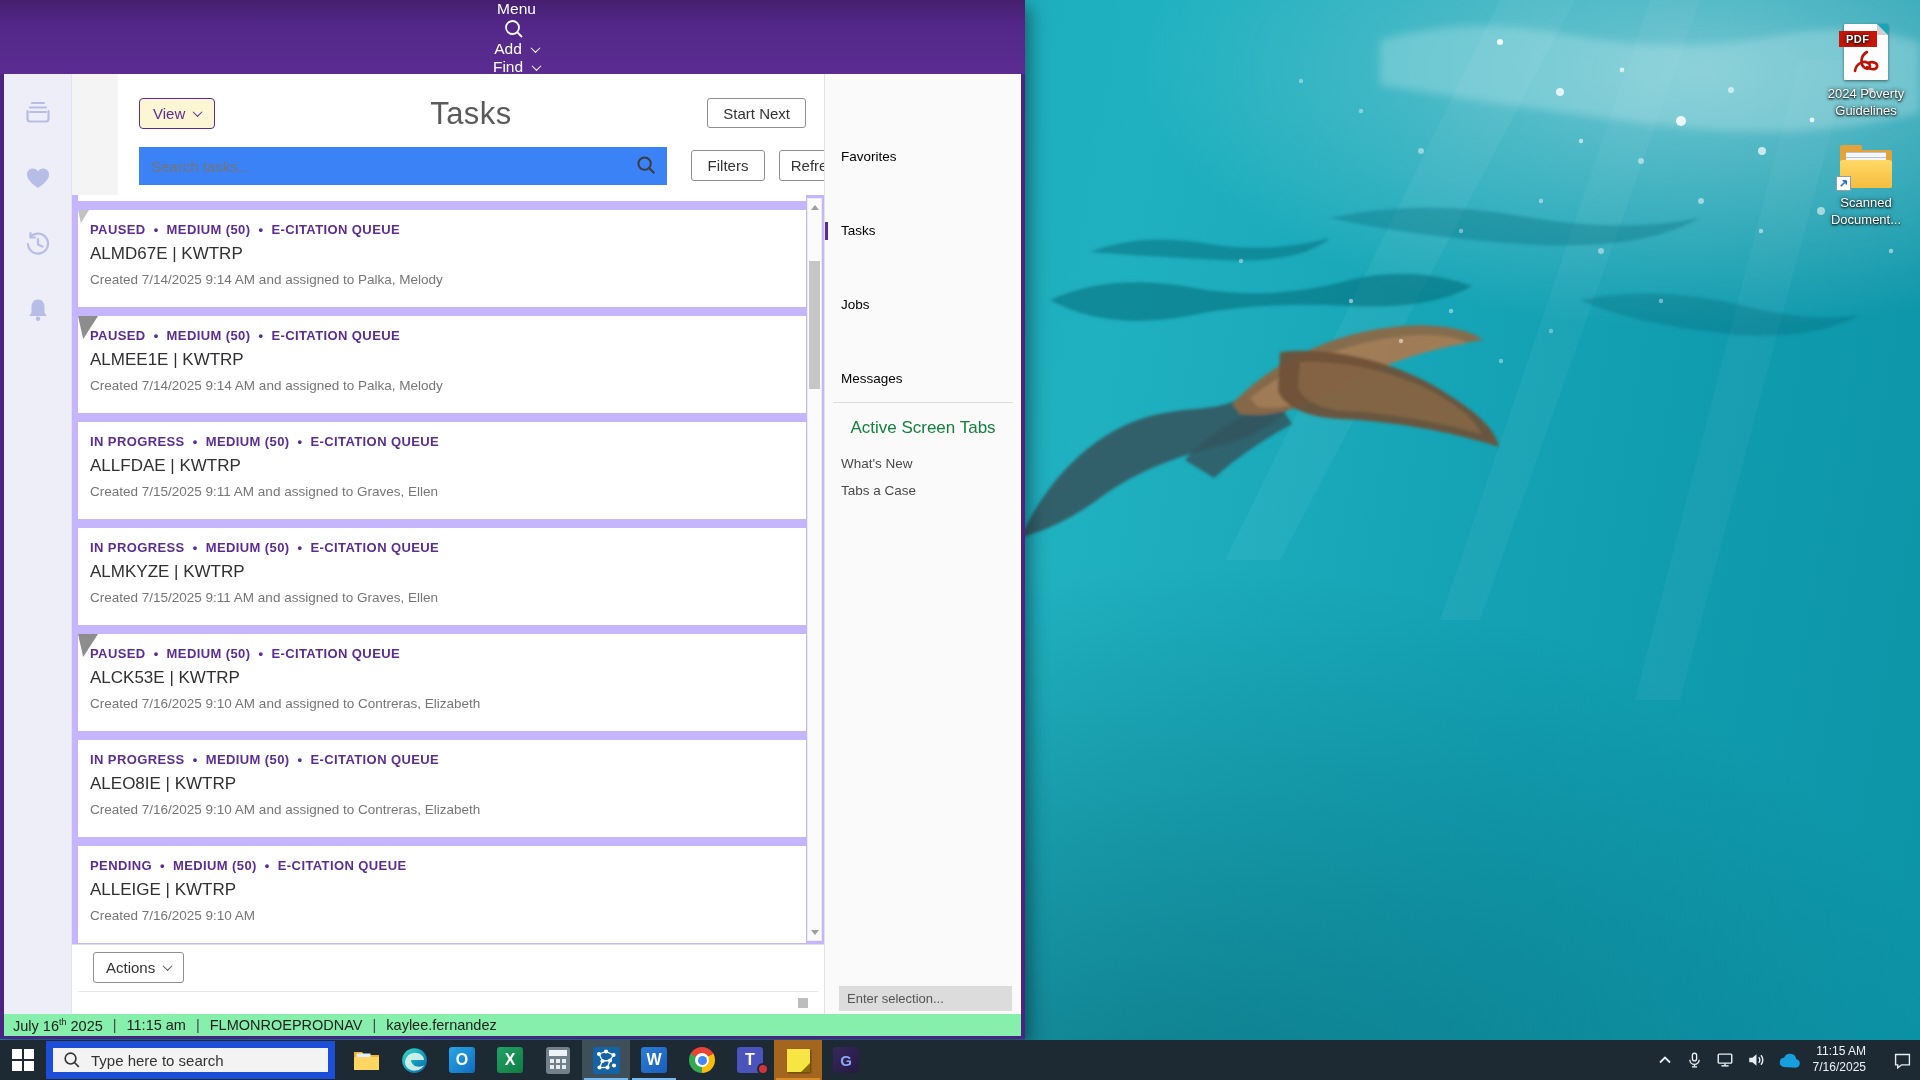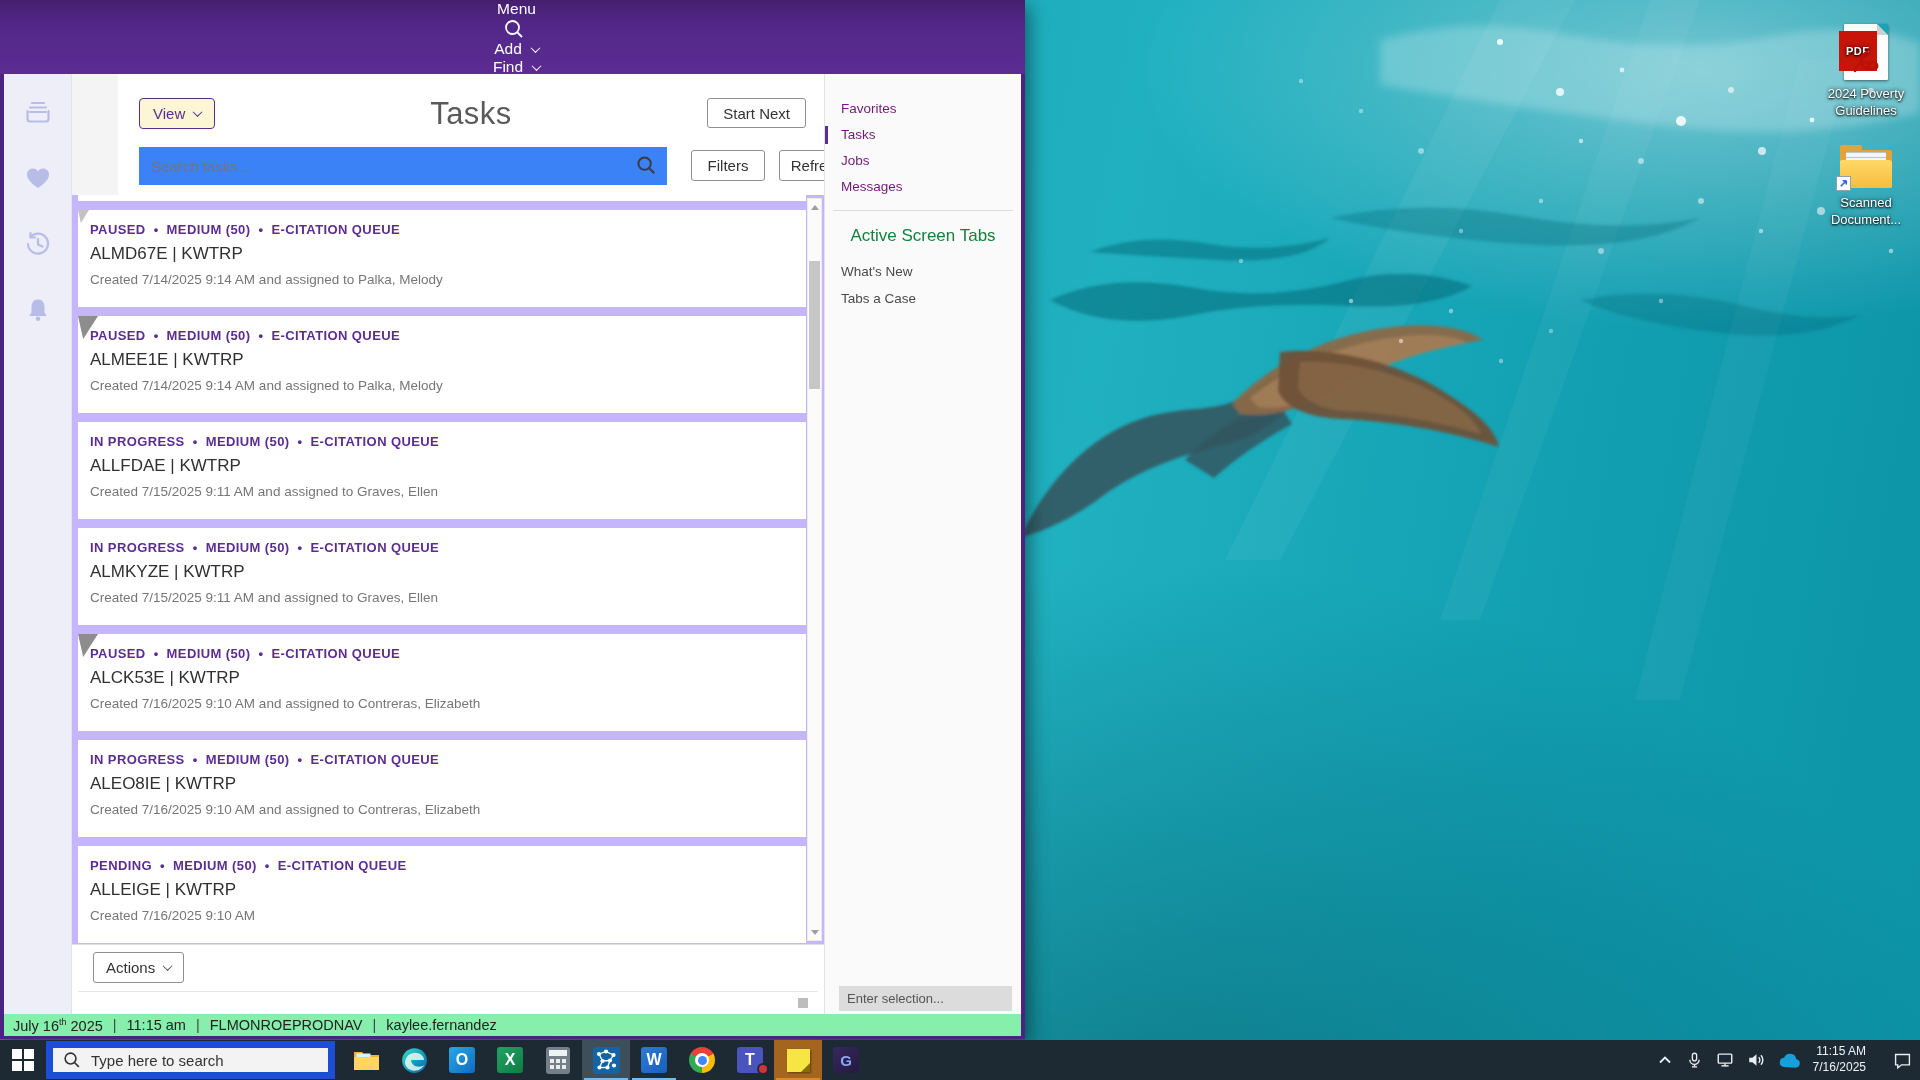--- a/index.html
+++ b/index.html
@@ -17,21 +17,21 @@
 
   
   .dicon{ position:absolute; width:104px; text-align:center; color:#fff; font-size:13px;
           text-shadow:0 1px 2px #000, 0 0 4px rgba(0,0,0,.85); cursor:default; }
   .dicon .lbl{ line-height:17px; }
   .pdf-page{ width:44px; height:56px; background:#fdfdfd; margin:0 auto 5px; position:relative;
              border-radius:1px; box-shadow:0 1px 3px rgba(0,0,0,.5); }
   .pdf-fold{ position:absolute; top:0; right:0; width:0; height:0;
              border-left:11px solid #cfcfcf; border-top:11px solid #19a5b5; }
   .pdf-banner{ position:absolute; top:7px; left:-5px; background:#c8150a; color:#fff;
-               font-weight:bold; font-size:11px; padding:14px 7px; letter-spacing:.5px; }
+               font-weight:bold; font-size:11px; padding:2px 7px; letter-spacing:.5px; }
   .pdf-swirl{ position:absolute; left:9px; top:26px; }
   .fol-wrap{ width:56px; height:44px; margin:0 auto 4px; position:relative; }
   .fol-back{ position:absolute; left:2px; right:2px; top:4px; bottom:2px; background:#e2a33a; border-radius:2px; }
   .fol-tab{ position:absolute; left:2px; top:-1px; width:22px; height:8px; background:#e2a33a; border-radius:2px 2px 0 0; }
   .fol-paper{ position:absolute; left:8px; right:8px; top:6px; height:22px; background:#f4f7fa;
               background-image:repeating-linear-gradient(180deg,#b9c4cc 0 1px, transparent 1px 5px); border-radius:1px; }
   .fol-front{ position:absolute; left:2px; right:2px; bottom:2px; height:28px;
               background:linear-gradient(180deg,#ffd867,#f5bd3e); border-radius:2px 3px 2px 2px; }
   .fol-sc{ position:absolute; left:-2px; bottom:-1px; width:15px; height:15px; background:#fff;
            border:1px solid #8fa0ad; display:flex; align-items:center; justify-content:center; }
@@ -103,21 +103,21 @@
 
   .panel-bottom{ position:absolute; left:0; right:0; bottom:0; height:70px; background:#fff; border-top:1px solid #dedede; }
   .actions-btn{ position:absolute; left:21px; top:7px; height:31px; padding:0 12px; }
   .actions-btn .chev{ border-color:#555; margin-left:9px; }
   .bottom-div{ position:absolute; left:6px; right:6px; top:46px; height:1px; background:#e5e5e5; }
   .grip{ position:absolute; right:16px; top:53px; width:10px; height:10px; background:#bdbdbd; cursor:pointer; }
 
   .right-panel{ position:absolute; left:824px; top:74px; width:197px; bottom:25px; background:#fafafa;
                 border-left:1px solid #e3e3e3; padding-top:22px; }
   .rp-item{ position:relative; height:26px; line-height:26px; padding-left:16px; font-size:13.5px;
-            color:#701a75; cursor:pointer; }
+            color:#000000; cursor:pointer;margin-top:48px; }
   .rp-item .bar{ position:absolute; left:0; top:4px; bottom:4px; width:3px; background:#5c2d91; }
   .rp-div{ margin:10px 8px 0; height:1px; background:#dcdcdc; }
   .rp-section{ margin-top:15px; text-align:center; font-size:17px; color:#15803d; cursor:pointer; }
   .rp-link{ margin-top:18px; padding-left:16px; font-size:13.5px; color:#4a4a4a; cursor:pointer; }
   .rp-link + .rp-link{ margin-top:12px; }
   .rp-input{ position:absolute; left:14px; right:9px; bottom:3px; height:25px; background:#dcdcdc;
              border:none; outline:none; font-family:inherit; font-size:13px; color:#4f4f4f; padding:0 8px; }
   .rp-input::placeholder{ color:#555; }
 
   .status-bar{ position:absolute; left:4px; right:4px; bottom:3px; height:22px; background:#86efac;

